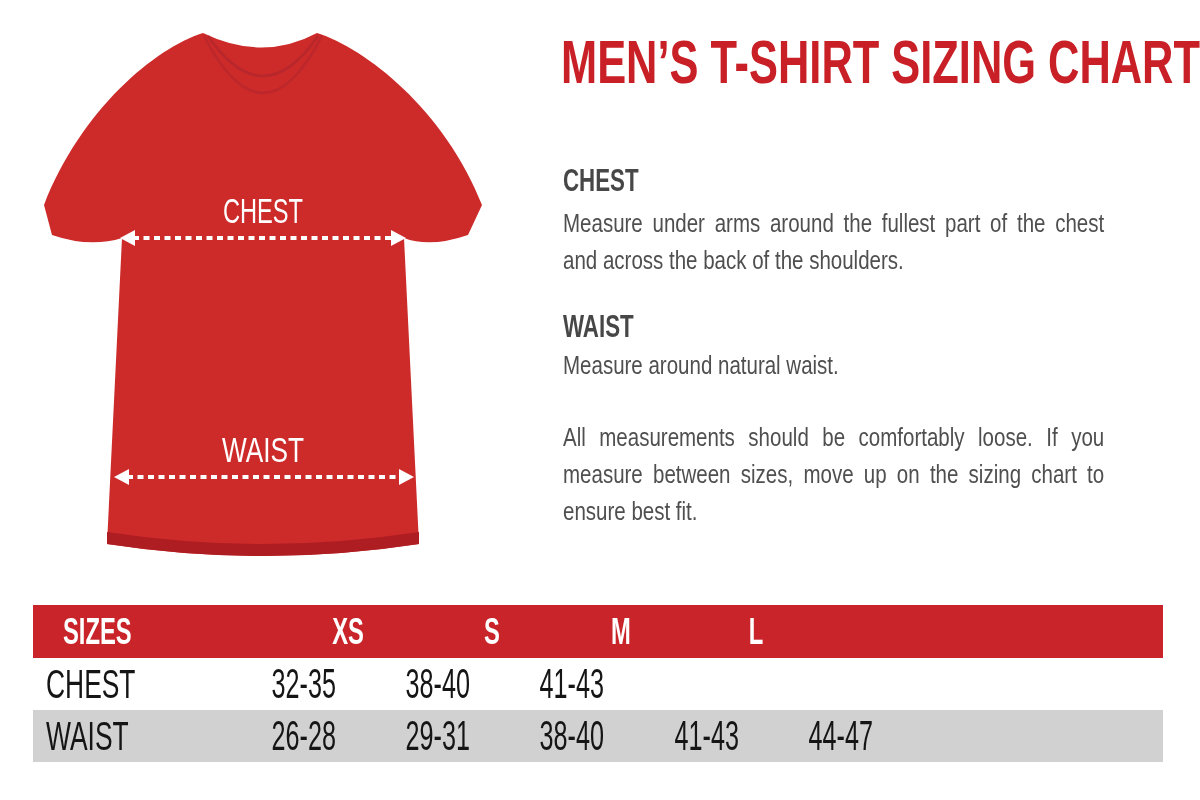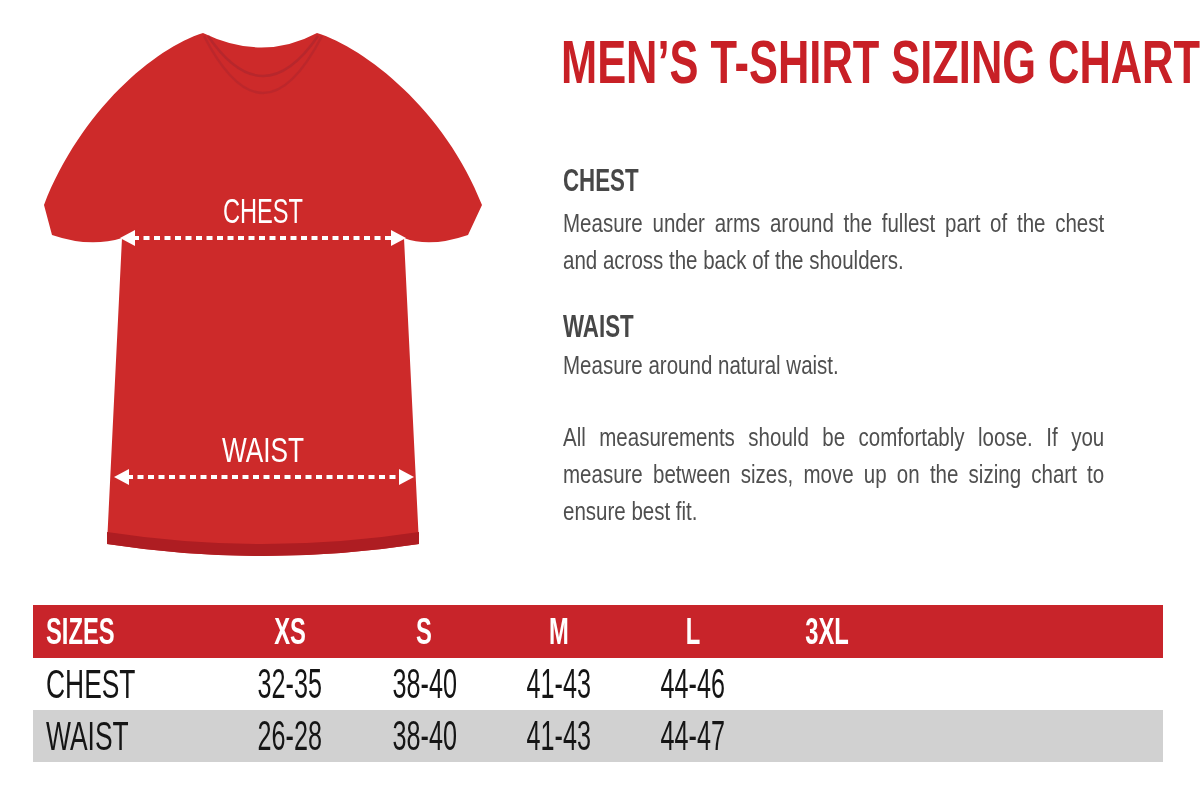--- a/index.html
+++ b/index.html
@@ -31,24 +31,24 @@
   .sec-body.justify{text-align:justify;}
   .sec-body.chest{top:205px;}
   .sec-body.waist{top:347px;}
   .sec-body.note{top:419px;}
   
   .size-table{position:absolute;left:33px;top:605px;width:1130px;}
   .trow{
     display:grid;grid-template-columns:190px repeat(7,1fr);
     align-items:center;height:52px;
   }
-  .trow.header{background:#C8242A;color:#ffffff;height:53px;}
+  .trow.header{background:#C8242A;color:#ffffff;height:53px;padding-left:17px;}
   .trow.row-chest{background:#ffffff;color:#151515;}
   .trow.row-waist{background:#D1D1D1;color:#151515;}
-  .cell{display:flex;justify-content:center;align-items:center;height:100%;}
+  .cell{display:flex;justify-content:flex-end;align-items:center;height:100%;}
   .cell.first{justify-content:flex-start;padding-left:13px;}
   .cell span{white-space:nowrap;display:inline-block;}
   .trow.header .cell span{
     font-size:36px;font-weight:bold;
     transform:scaleX(0.66);transform-origin:center;
   }
   .trow.header .cell.first span{transform-origin:0 50%;}
   .row-label{font-size:40px;transform:scaleX(0.66);transform-origin:0 50%;}
   .num{font-size:42px;transform:scaleX(0.60);transform-origin:center;}
 </style>
@@ -111,47 +111,44 @@
         </div>
       <div class="cell">
           <span>S</span>
         </div>
       <div class="cell">
           <span>M</span>
         </div>
       <div class="cell">
           <span>L</span>
         </div>
-      <div class="cell">
-          <span>3XL</span>
-        </div>
     </div>
     <div class="trow row-chest">
       <div class="cell first">
           <span class="row-label">CHEST</span>
         </div>
       <div class="cell">
           <span class="num">32-35</span>
         </div>
       <div class="cell">
           <span class="num">38-40</span>
         </div>
       <div class="cell">
           <span class="num">41-43</span>
         </div>
-      <div class="cell">
-          <span class="num">44-46</span>
-        </div>
     </div>
     <div class="trow row-waist">
       <div class="cell first">
           <span class="row-label">WAIST</span>
         </div>
       <div class="cell">
           <span class="num">26-28</span>
+        </div>
+      <div class="cell">
+          <span class="num">29-31</span>
         </div>
       <div class="cell">
           <span class="num">38-40</span>
         </div>
       <div class="cell">
           <span class="num">41-43</span>
         </div>
       <div class="cell">
           <span class="num">44-47</span>
         </div>

